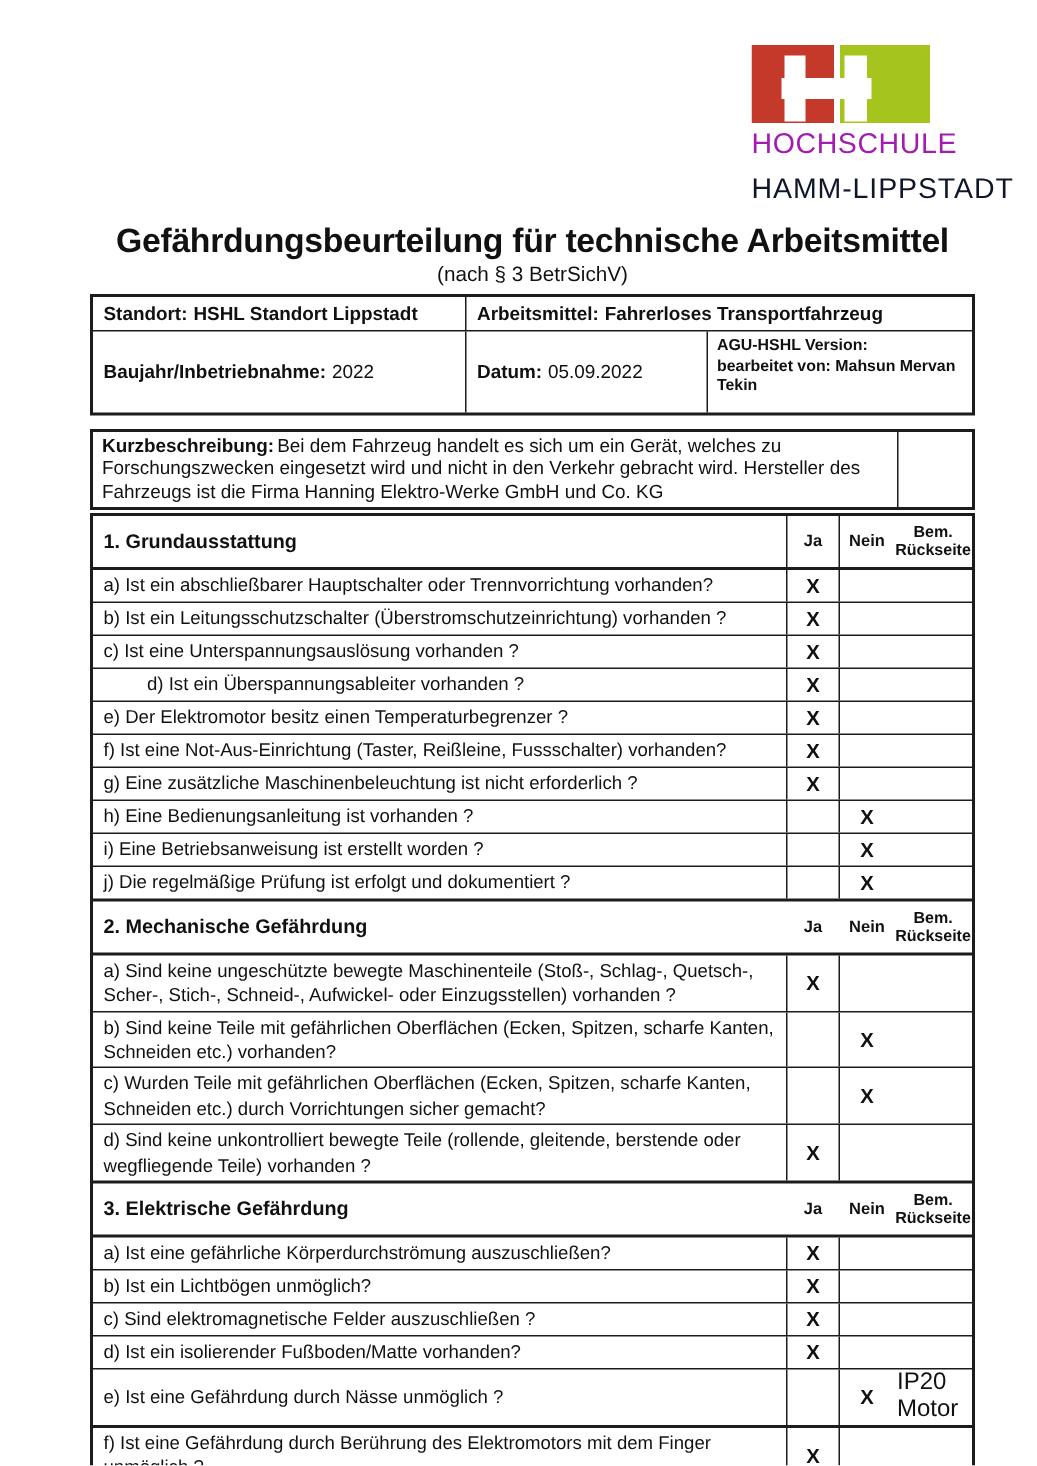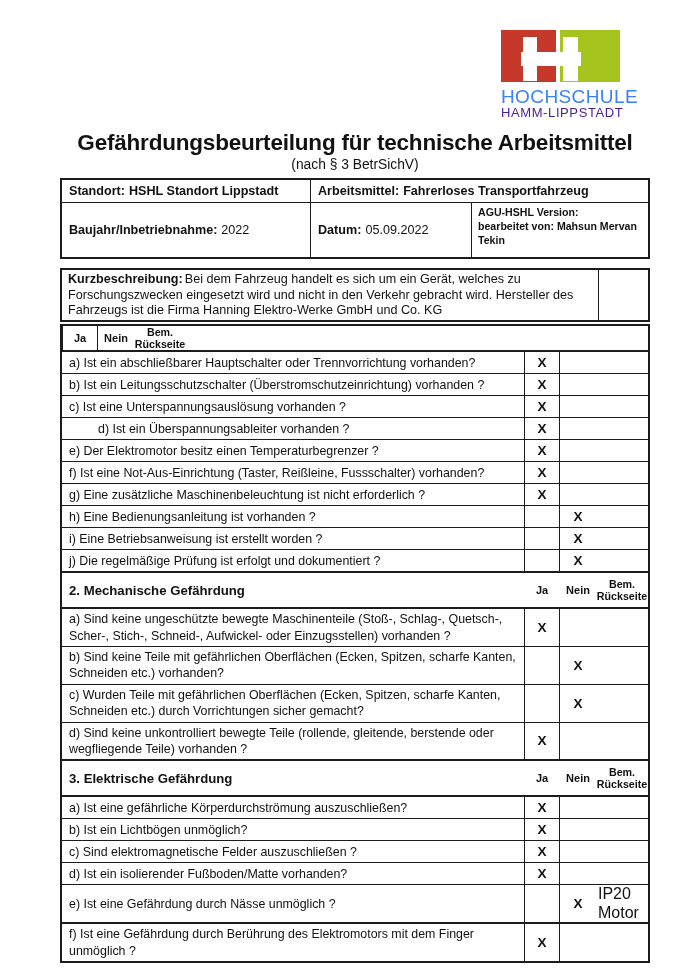--- a/index.html
+++ b/index.html
@@ -4,22 +4,22 @@
 <style>
   html,body{margin:0;padding:0;background:#fff;}
   .page{
     position:relative;width:691px;height:977px;box-sizing:border-box;
     padding:0 41px 0 60px;background:#fff;overflow:hidden;
     font-family:"Liberation Sans",sans-serif;color:#111;
   }
   
   .logo{width:122px;margin:30px 27px 0 auto;}
   .logo svg{display:block;}
-  .logo-line1{font-size:19px;color:#3b82f6;letter-spacing:.4px;line-height:1.0;margin-top:3px;white-space:nowrap;}
-  .logo-line2{font-size:13px;color:#4c1d95;letter-spacing:.6px;line-height:1.1;white-space:nowrap;}
+  .logo-line1{font-size:19px;color:#a21caf;letter-spacing:.4px;line-height:1.0;margin-top:3px;white-space:nowrap;}
+  .logo-line2{font-size:19px;color:#0f172a;letter-spacing:.6px;line-height:1.1;white-space:nowrap;margin-top:11px;}
   
   h1{margin:10px 0 0 0;font-size:22.5px;font-weight:700;text-align:center;letter-spacing:-.2px;}
   .subtitle{text-align:center;font-size:13.8px;margin-top:1px;}
   
   .info-table{border:2px solid #1c1c1c;margin-top:6px;font-size:12.6px;}
   .irow{display:flex;border-top:1px solid #1c1c1c;}
   .irow:first-child{border-top:none;}
   .icell{box-sizing:border-box;padding:3px 7px;display:flex;align-items:center;min-height:22px;}
   .ic1{width:249px;border-right:1px solid #1c1c1c;}
   .ic2{flex:1;}
@@ -98,20 +98,21 @@
 
   <div class="kurz-box">
     <div class="kurz-main">
       <span class="lbl">Kurzbeschreibung:</span><span>Bei dem Fahrzeug handelt es sich um ein Gerät, welches zu Forschungszwecken eingesetzt wird und nicht in den Verkehr gebracht wird. Hersteller des Fahrzeugs ist die Firma Hanning Elektro-Werke GmbH und Co. KG</span>
     </div>
     <div class="kurz-side"></div>
   </div>
 
   <div class="check-table">
       <div class="row header-row" style="border-top-width: 0px;">
+        <div class="qcell">1. Grundausstattung</div>
         <div class="jacell colhead">Ja</div>
         <div class="nbcell">
           <div class="neinsub colhead">Nein</div>
           <div class="bemsub colhead bemhead">Bem.
 Rückseite</div>
         </div>
       </div>
       <div class="row" style="border-top-width: 2px;">
         <div class="qcell">a) Ist ein abschließbarer Hauptschalter oder Trennvorrichtung vorhanden?</div>
         <div class="jacell mark">X</div>

